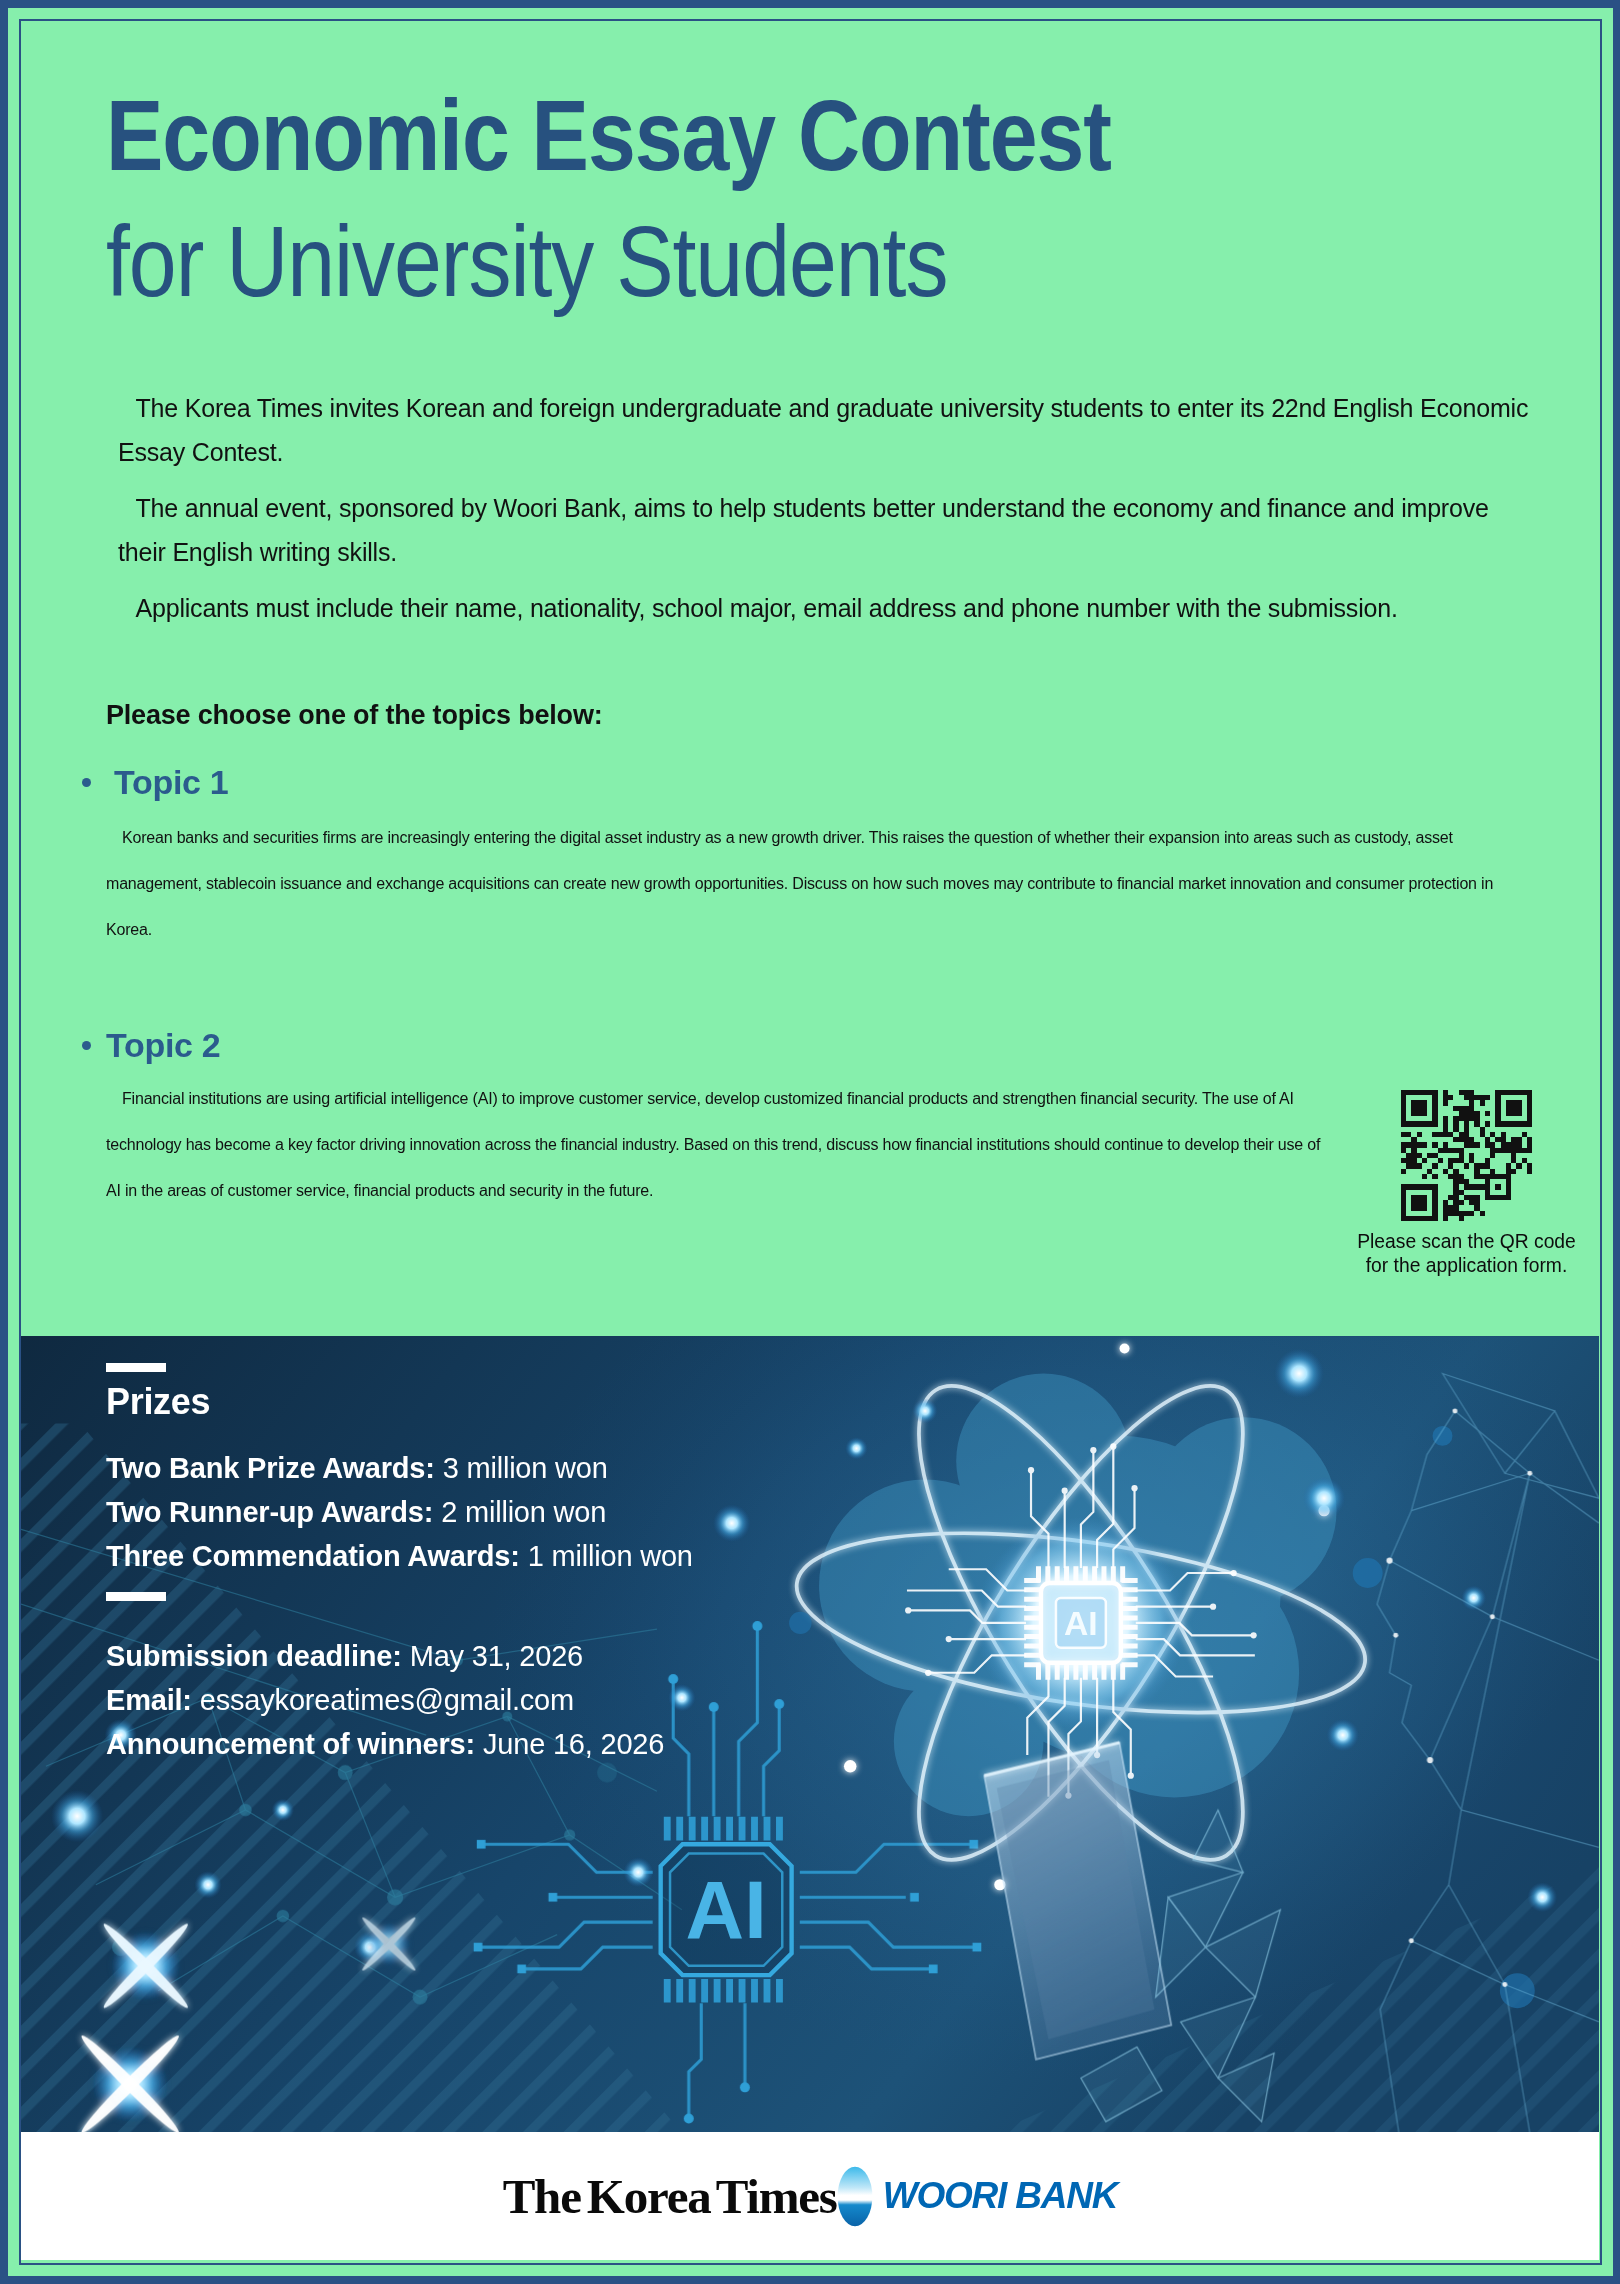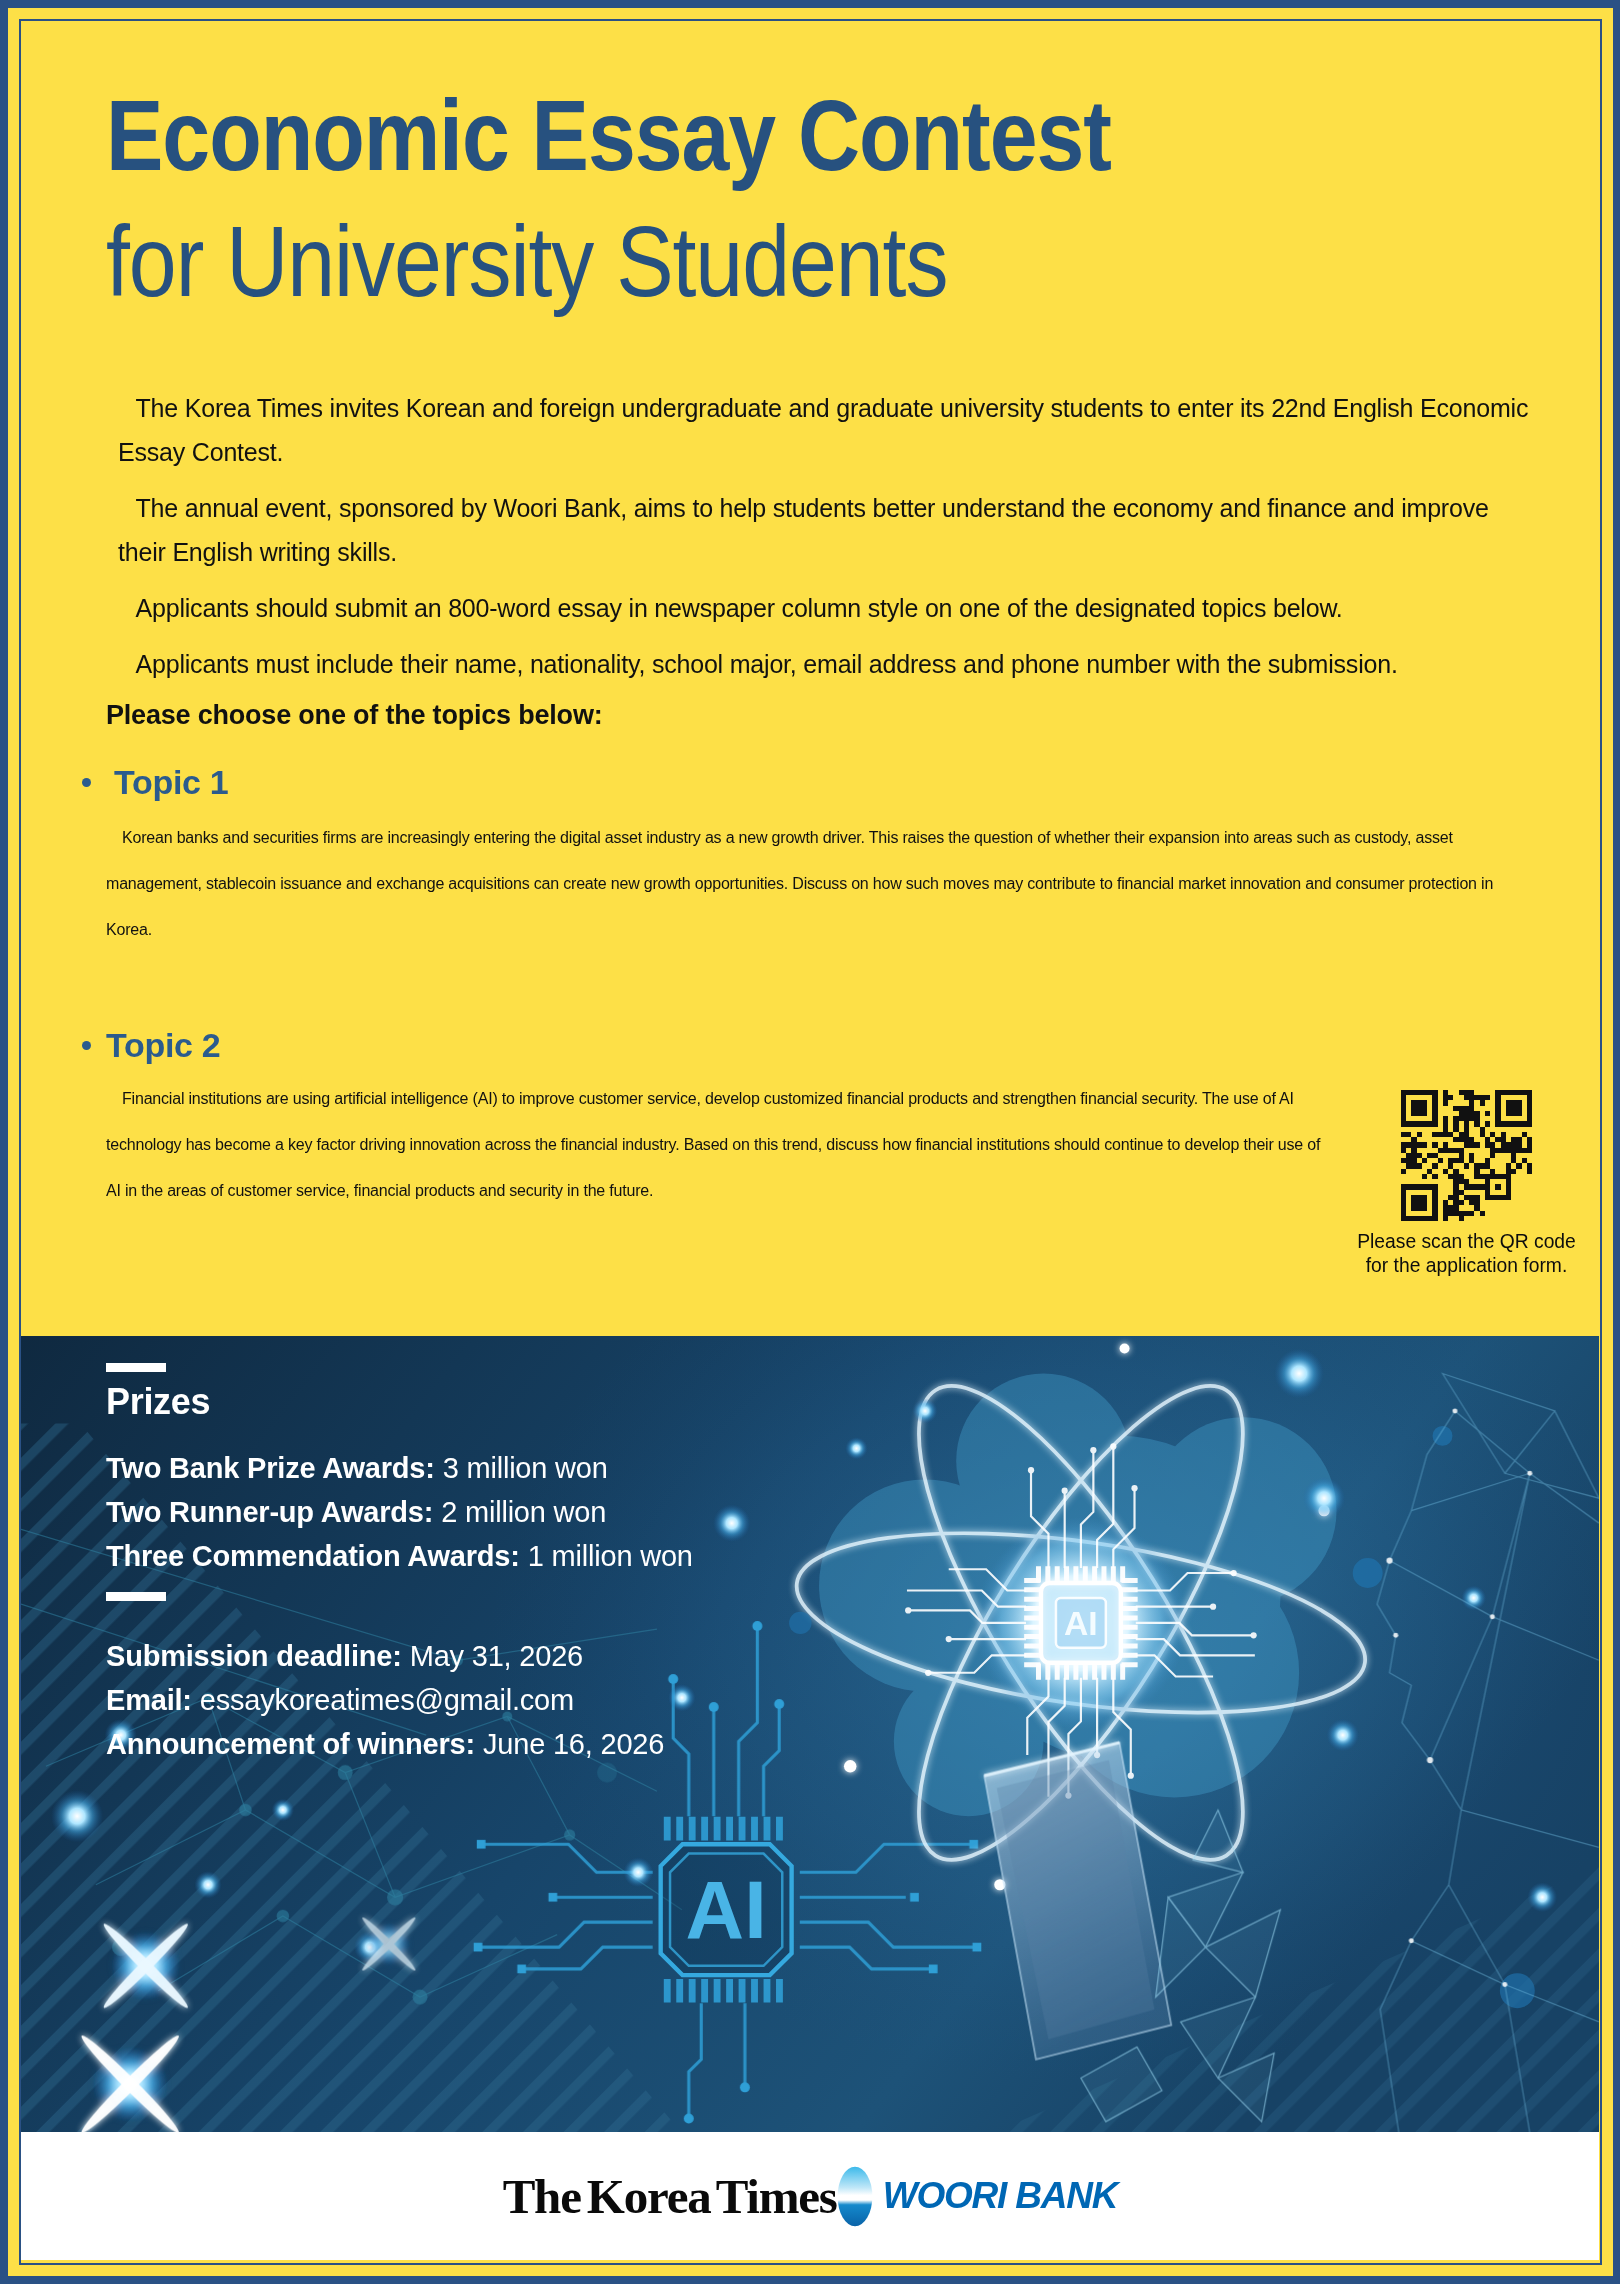--- a/index.html
+++ b/index.html
@@ -1,16 +1,16 @@
 <!DOCTYPE html>
 <html style="font-size:10px"><head>
 <meta charset="utf-8">
 <style>
   html,body{margin:0;padding:0;background:#ffffff;}
-  #poster{position:relative;width:1621px;height:2284px;background:#fde047;
+  #poster{position:relative;width:1621px;height:2284px;background:#86efac;
           font-family:"Liberation Sans",sans-serif;color:#111;overflow:hidden;}
   .abs{position:absolute;}
 
   
   .frame-outer{position:absolute;inset:0;border:8px solid #2a5185;z-index:30;pointer-events:none;}
   .frame-inner{position:absolute;inset:18.7px;border:2.5px solid #2a5185;z-index:30;pointer-events:none;}
 
   
   .title{transform:scaleX(.86);transform-origin:0 0;white-space:nowrap;}
   .t1{font-weight:bold;font-size:100px;line-height:122px;color:#27517f;letter-spacing:-1.2px;}
@@ -50,21 +50,20 @@
 <div id="poster">
 
   <div class="title abs" style="left:106px;top:74px;">
     <div class="t1">Economic Essay Contest</div>
     <div class="t2">for University Students</div>
   </div>
 
   <div class="intro abs" style="left:106px;top:374px;width:1447px;">
     <p>The Korea Times invites Korean and foreign undergraduate and graduate university students to enter its 22nd English Economic Essay Contest.</p>
     <p>The annual event, sponsored by Woori Bank, aims to help students better understand the economy and finance and improve their English writing skills.</p>
-    <p>Applicants should submit an 800-word essay in newspaper column style on one of the designated topics below.</p>
     <p>Applicants must include their name, nationality, school major, email address and phone number with the submission.</p>
   </div>
 
   <div class="choose abs" style="left:106px;top:700px;">Please choose one of the topics below:</div>
 
   <span class="bullet abs" style="left:82px;top:778px;"></span>
   <div class="topic-label abs" style="left:106px;top:763px;margin-left:8px;">Topic 1</div>
   <div class="para abs" style="left:106px;top:815px;width:1434px;">Korean banks and securities firms are increasingly entering the digital asset industry as a new growth driver. This raises the question of whether their expansion into areas such as custody, asset management, stablecoin issuance and exchange acquisitions can create new growth opportunities. Discuss on how such moves may contribute to financial market innovation and consumer protection in Korea.</div>
 
   <span class="bullet abs" style="left:82px;top:1041px;"></span>

